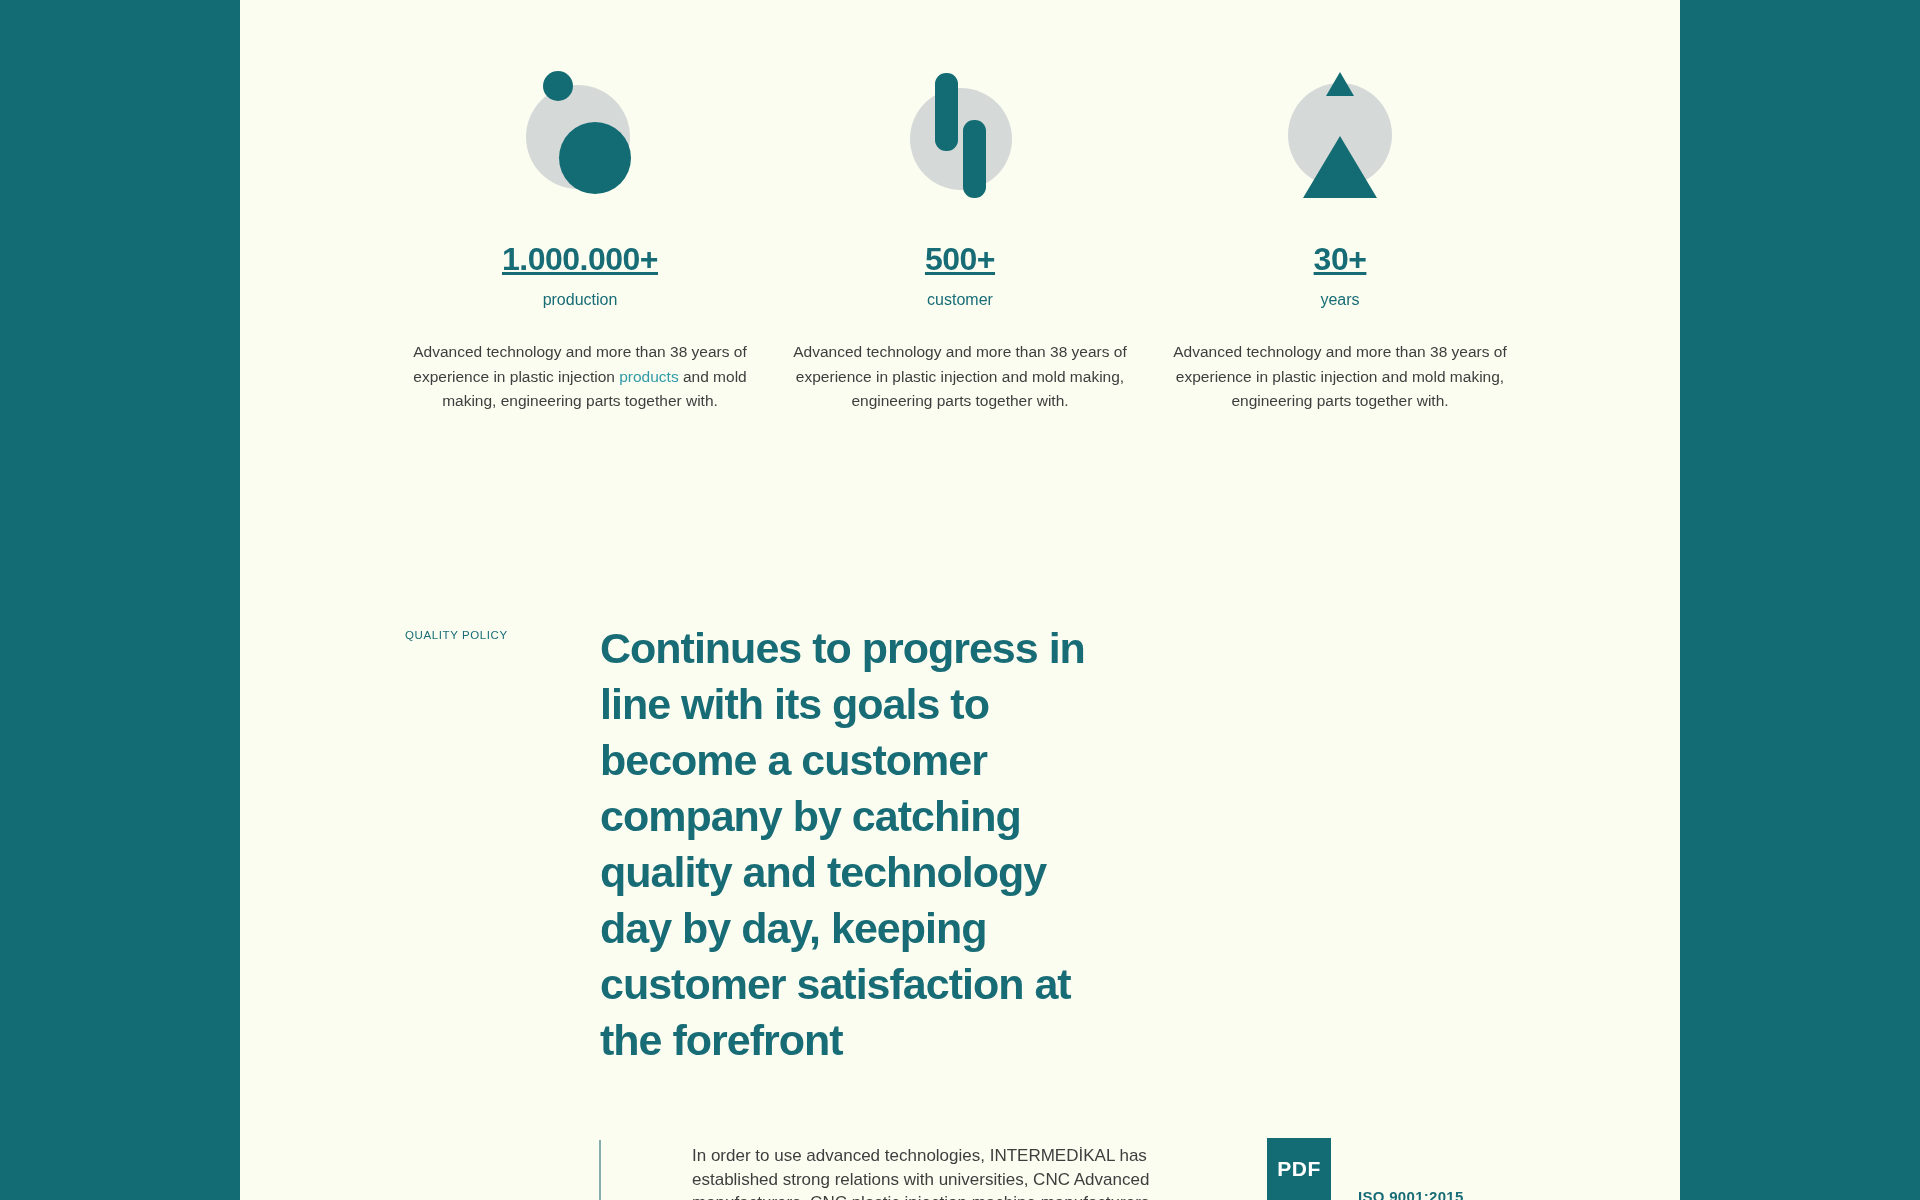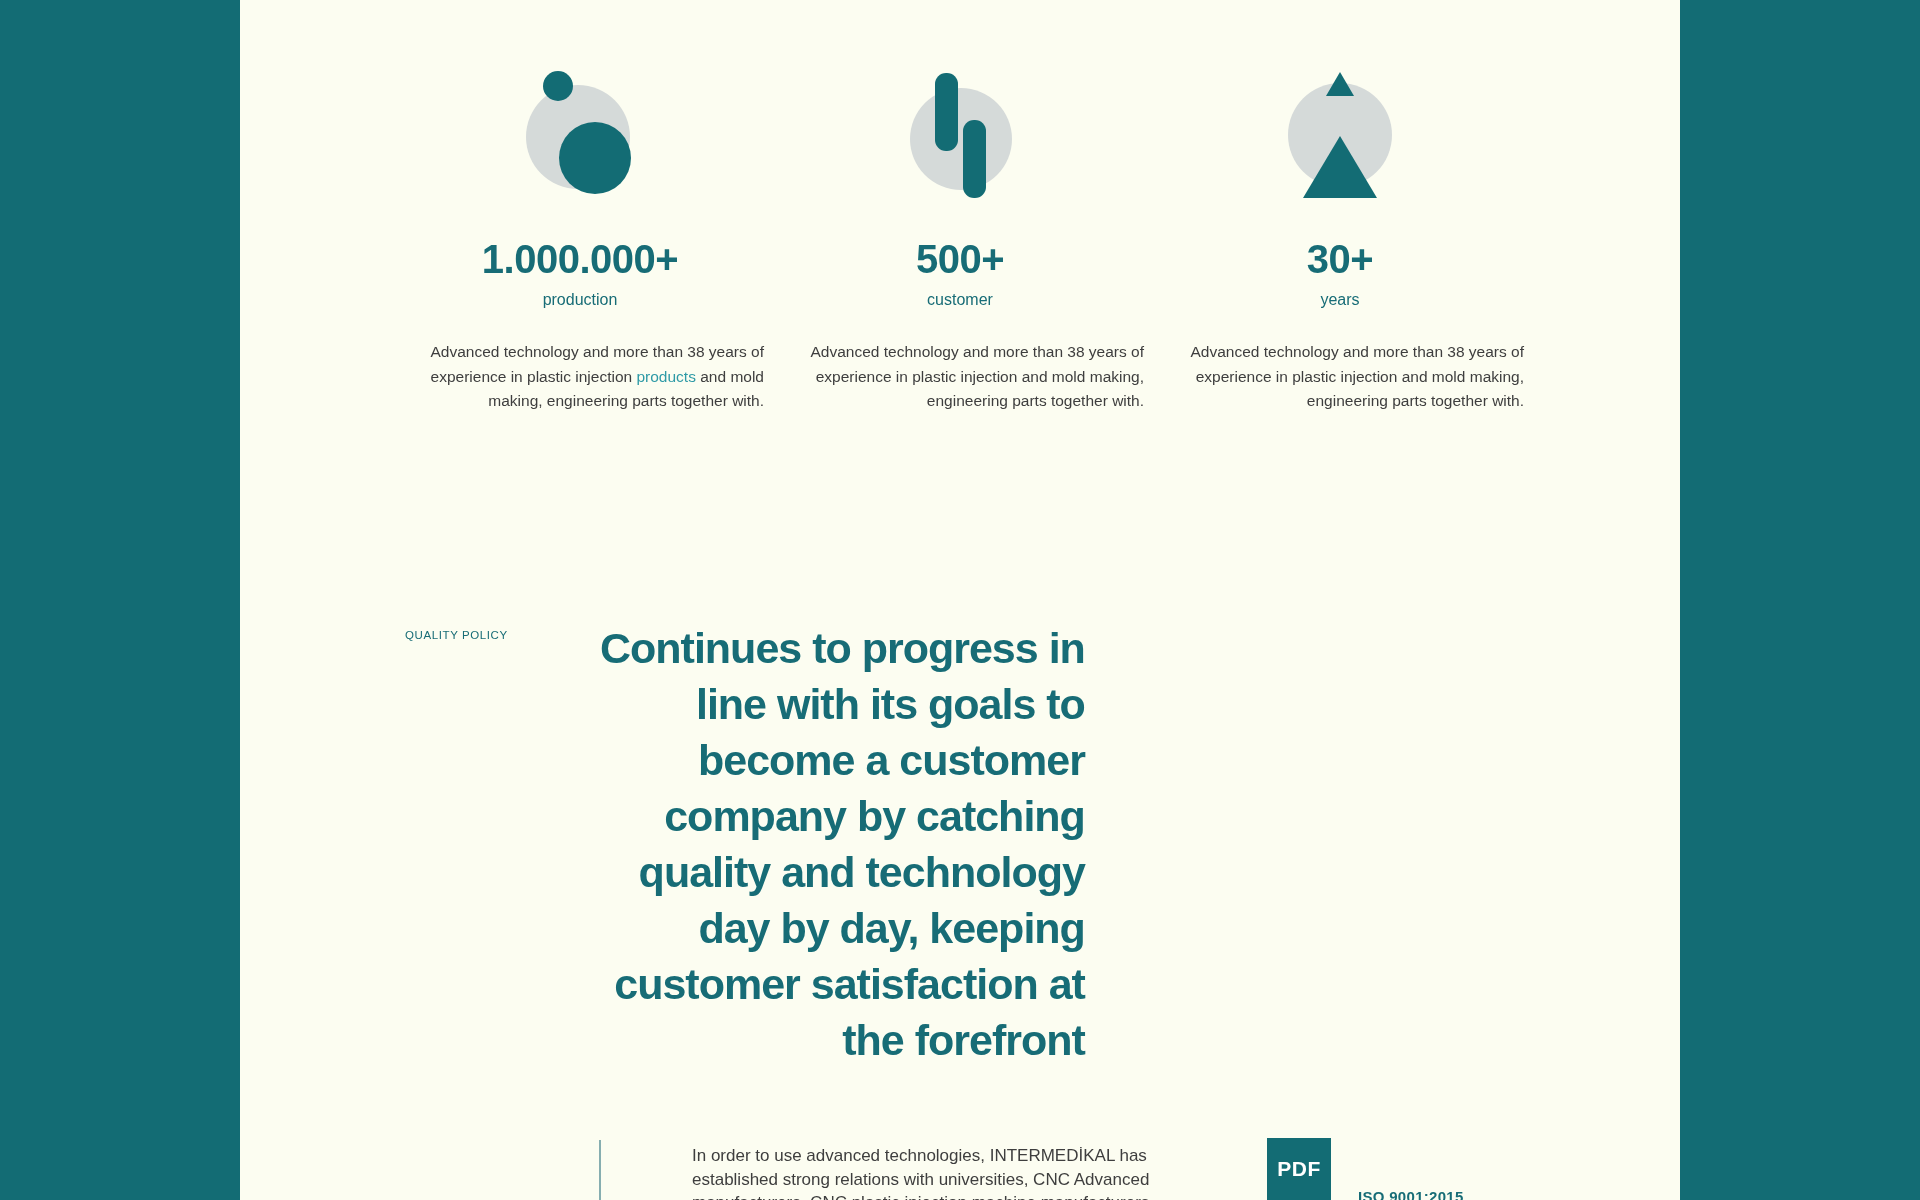--- a/index.html
+++ b/index.html
@@ -50,39 +50,39 @@
     display: flex;
     flex-direction: column;
     align-items: center;
     text-align: center;
   }
   .stat-icon { width: 110px; height: 130px; }
   .stat-icon .g { fill: var(--icon_gray); }
   .stat-icon .t { fill: var(--teal); }
   .stat-value {
     margin-top: 36px;
-    font-size: 40px;
+    font-size: 32px;
     line-height: 46px;
     font-weight: bold;
     color: var(--teal_text);
     letter-spacing: -0.5px;
+    text-decoration: underline;
   }
   .stat-label {
     margin-top: 9px;
     font-size: 16px;
     line-height: 18px;
     color: var(--teal_text);
   }
   .stat-desc {
     margin-top: 31px;
     width: 368px;
     font-size: 15.5px;
     line-height: 24.5px;
     color: var(--body_text);
-    text-align: right;
   }
   .stat-desc .link { color: var(--link); cursor: pointer; }
 
   
   .eyebrow {
     position: absolute;
     left: 165px; top: 629px;
     font-size: 11.5px;
     font-weight: normal;
     letter-spacing: 0.6px;
@@ -90,21 +90,21 @@
   }
   .heading {
     position: absolute;
     left: 360px; top: 620px;
     color: var(--teal_text);
     font-size: 43px;
     font-weight: bold;
     line-height: 56px;
     letter-spacing: -1px;
   }
-  .heading .hline { white-space: nowrap; text-align: right; }
+  .heading .hline { white-space: nowrap; }
 
   
   .accent-line {
     position: absolute;
     left: 359px; top: 1140px;
     width: 2px; height: 70px;
     background: var(--divider);
   }
   .paragraph {
     position: absolute;

